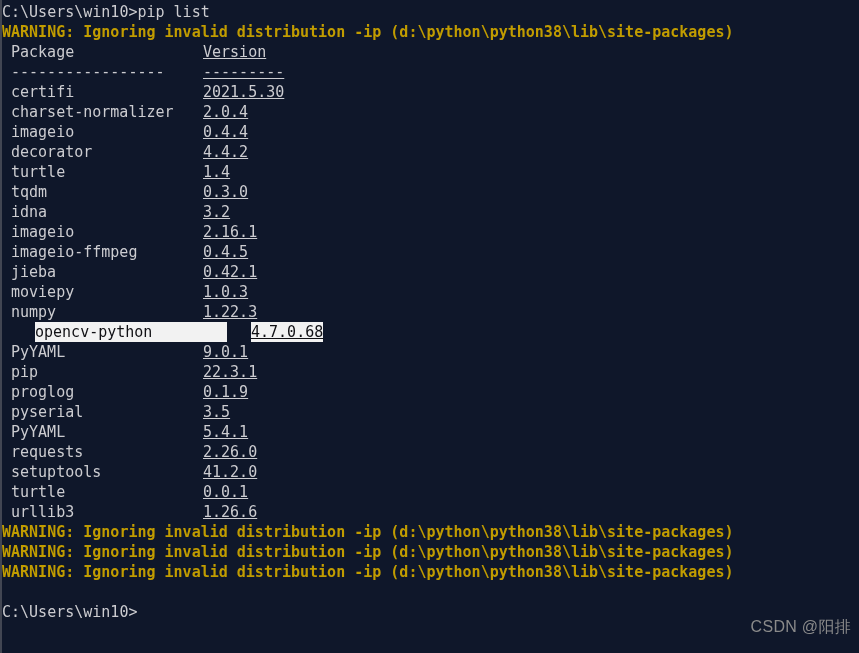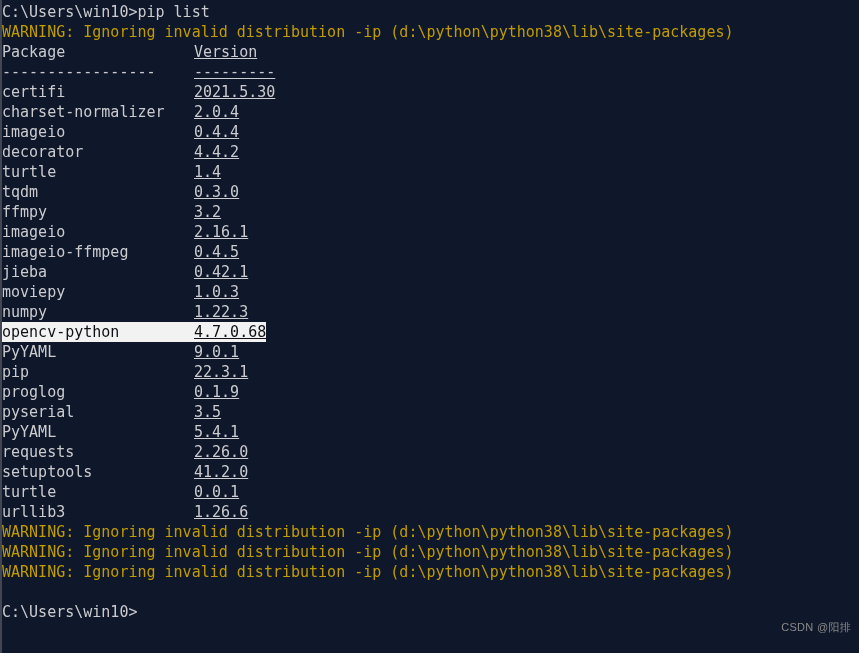--- a/index.html
+++ b/index.html
@@ -39,57 +39,60 @@
     height: 20px;
     white-space: pre;
     display: block;
     letter-spacing: 0px;
   }
   .pkgline {
     height: 20px;
     white-space: pre;
     display: flex;
     align-items: center;
+    padding-left: 9px;
   }
   .pkgname {
     display: inline-block;
     width: 192px;
     flex: 0 0 192px;
     white-space: pre;
   }
   .pkgver {
     display: inline-block;
     white-space: pre;
     text-decoration: underline;
   }
   .pkgline.selected .pkgname,
   .pkgline.selected .pkgver {
     background: #f2f2f2;
     color: #101014;
+    margin-left: 24px;
   }
   .pkgline.selected .pkgname {
     width: 192px;
     flex: 0 0 192px;
   }
   .warn {
     color: #c19c00;
+    font-weight: bold;
   }
   .normal {
     color: #ccccd0;
   }
   .blank {
     height: 20px;
     display: block;
   }
   #watermark {
     position: absolute;
     right: 8px;
     bottom: 16px;
     font-family: "Liberation Sans", "DejaVu Sans", sans-serif;
-    font-size: 11px;
+    font-size: 16px;
     color: #8a8a8a;
     letter-spacing: 0.3px;
     white-space: nowrap;
   }
 </style>
 </head>
 <body>
 
 <div id="terminal">
 
@@ -111,21 +114,21 @@
       <span class="pkgver normal">---------</span>
     </div>
 
     <div id="package-list">
         <div class="pkgline"><span class="pkgname normal">certifi</span><span class="pkgver normal">2021.5.30</span></div>
         <div class="pkgline"><span class="pkgname normal">charset-normalizer</span><span class="pkgver normal">2.0.4</span></div>
         <div class="pkgline"><span class="pkgname normal">imageio</span><span class="pkgver normal">0.4.4</span></div>
         <div class="pkgline"><span class="pkgname normal">decorator</span><span class="pkgver normal">4.4.2</span></div>
         <div class="pkgline"><span class="pkgname normal">turtle</span><span class="pkgver normal">1.4</span></div>
         <div class="pkgline"><span class="pkgname normal">tqdm</span><span class="pkgver normal">0.3.0</span></div>
-        <div class="pkgline"><span class="pkgname normal">ffmpy</span><span class="pkgver normal">3.2</span></div>
+        <div class="pkgline"><span class="pkgname normal">idna</span><span class="pkgver normal">3.2</span></div>
         <div class="pkgline"><span class="pkgname normal">imageio</span><span class="pkgver normal">2.16.1</span></div>
         <div class="pkgline"><span class="pkgname normal">imageio-ffmpeg</span><span class="pkgver normal">0.4.5</span></div>
         <div class="pkgline"><span class="pkgname normal">jieba</span><span class="pkgver normal">0.42.1</span></div>
         <div class="pkgline"><span class="pkgname normal">moviepy</span><span class="pkgver normal">1.0.3</span></div>
         <div class="pkgline"><span class="pkgname normal">numpy</span><span class="pkgver normal">1.22.3</span></div>
         <div class="pkgline selected"><span class="pkgname">opencv-python</span><span class="pkgver">4.7.0.68</span></div>
         <div class="pkgline"><span class="pkgname normal">PyYAML</span><span class="pkgver normal">9.0.1</span></div>
         <div class="pkgline"><span class="pkgname normal">pip</span><span class="pkgver normal">22.3.1</span></div>
         <div class="pkgline"><span class="pkgname normal">proglog</span><span class="pkgver normal">0.1.9</span></div>
         <div class="pkgline"><span class="pkgname normal">pyserial</span><span class="pkgver normal">3.5</span></div>

